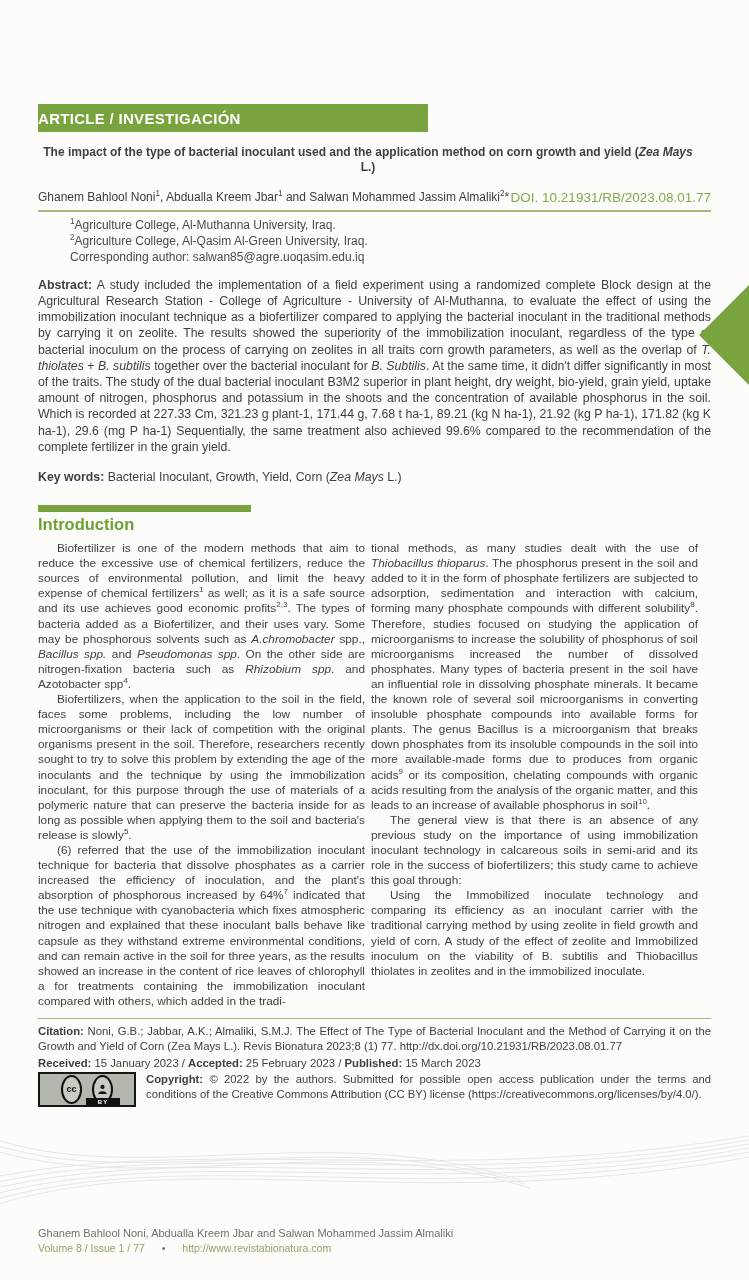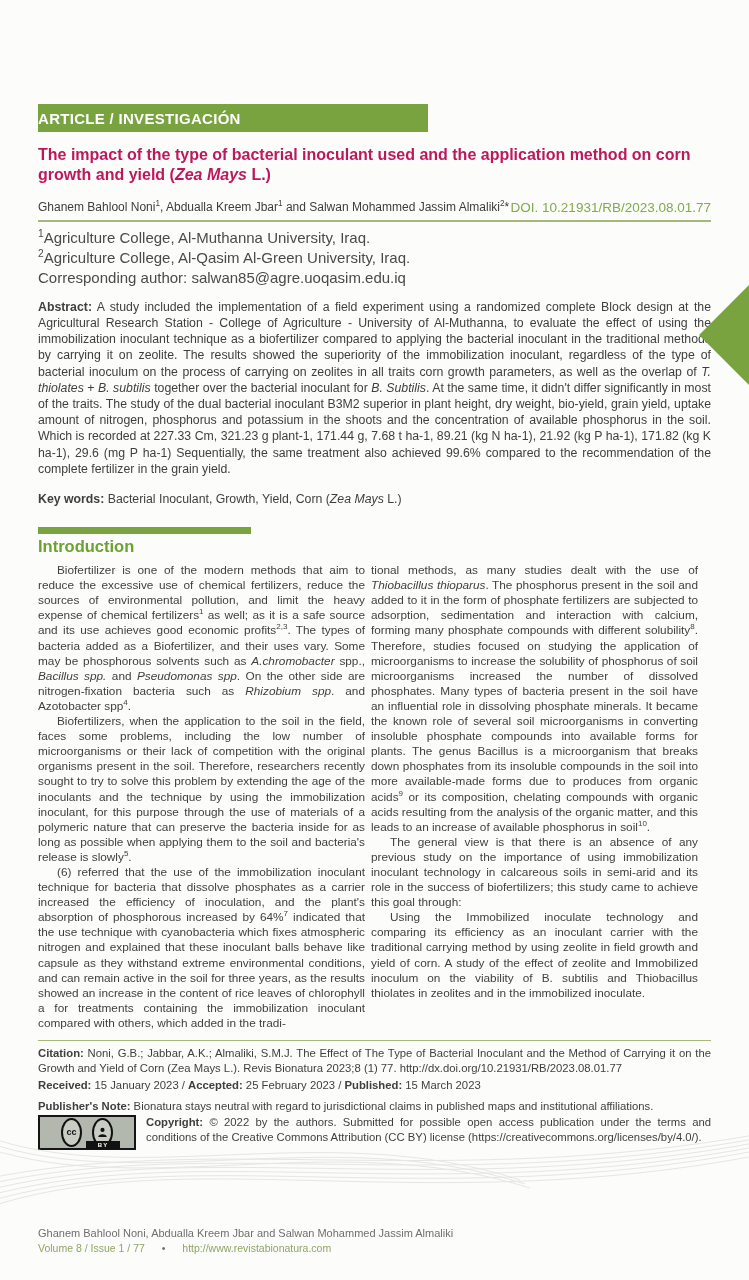--- a/index.html
+++ b/index.html
@@ -15,28 +15,29 @@
     padding:32px 38px 0 38px;
   }
   sup{font-size:68%;line-height:0;}
   .top-header{display:flex;justify-content:space-between;font-size:10.5px;color:#8fa566;}
   .banner{
     margin-top:72px;width:390px;height:28px;background:#78a33e;
     color:#ffffff;font-weight:bold;font-size:15px;letter-spacing:.3px;
     display:flex;align-items:center;padding-left:0;box-sizing:border-box;
   }
   .title{
-    margin-top:13px;color:#be185d;font-size:16px;font-weight:bold;line-height:1.26;
+    margin-top:13px;color:#404040;font-size:12px;font-weight:bold;line-height:1.26;
     width:660px;
+    text-align:center;
   }
   .byline{display:flex;justify-content:space-between;align-items:flex-start;margin-top:15px;}
   .authors{font-size:12px;color:#3d3d3d;}
   .doi{font-size:13.5px;color:#82ab4a;white-space:nowrap;}
   .rule-authors{border:none;border-top:2.5px solid #a6b97a;margin:5px 0 6px 0;}
-  .affils{font-size:15px;color:#4a4a4a;line-height:1.32;}
+  .affils{font-size:12px;color:#4a4a4a;line-height:1.32;margin-left:32px;}
   .abstract{margin-top:11px;font-size:12.3px;line-height:1.32;text-align:justify;hyphens:auto;}
   .keywords{margin-top:15px;font-size:12.3px;}
   .intro-bar{margin-top:21px;width:213px;height:7px;background:#78a33e;}
   .intro-heading{margin-top:3px;color:#6ba232;font-size:16.5px;font-weight:bold;}
   .columns{display:flex;gap:6px;margin-top:7px;}
   .col{width:327px;font-size:11.8px;line-height:1.28;text-align:justify;hyphens:auto;}
   .col p{margin:0;}
   .col p.indent{text-indent:19px;}
   .rule-cite{border:none;border-top:1.5px solid #a6b97a;margin:9px 0 5px 0;}
   .cite{font-size:11.3px;line-height:1.32;text-align:justify;}
@@ -105,21 +106,20 @@
       <p>tional methods, as many studies dealt with the use of <i>Thiobacillus thioparus</i>. The phosphorus present in the soil and added to it in the form of phosphate fertilizers are subjected to adsorption, sedimentation and interaction with calcium, forming many phosphate compounds with different solubility<sup>8</sup>. Therefore, studies focused on studying the application of microorganisms to increase the solubility of phosphorus of soil microorganisms increased the number of dissolved phosphates. Many types of bacteria present in the soil have an influential role in dissolving phosphate minerals. It became the known role of several soil microorganisms in converting insoluble phosphate compounds into available forms for plants. The genus Bacillus is a microorganism that breaks down phosphates from its insoluble compounds in the soil into more available-made forms due to produces from organic acids<sup>9</sup> or its composition, chelating compounds with organic acids resulting from the analysis of the organic matter, and this leads to an increase of available phosphorus in soil<sup>10</sup>.</p>
       <p class="indent">The general view is that there is an absence of any previous study on the importance of using immobilization inoculant technology in calcareous soils in semi-arid and its role in the success of biofertilizers; this study came to achieve this goal through:</p>
       <p class="indent">Using the Immobilized inoculate technology and comparing its efficiency as an inoculant carrier with the traditional carrying method by using zeolite in field growth and yield of corn. A study of the effect of zeolite and Immobilized inoculum on the viability of B. subtilis and Thiobacillus thiolates in zeolites and in the immobilized inoculate.</p>
     </div>
   </div>
 
   <hr class="rule-cite">
 
   <p class="cite" style="margin:0;"><b>Citation:</b> Noni, G.B.; Jabbar, A.K.; Almaliki, S.M.J. The Effect of The Type of Bacterial Inoculant and the Method of Carrying it on the Growth and Yield of Corn (Zea Mays L.). Revis Bionatura 2023;8 (1) 77. http://dx.doi.org/10.21931/RB/2023.08.01.77</p>
   <p class="dates" style="margin:3px 0 0 0;"><b>Received:</b> 15 January 2023 / <b>Accepted:</b> 25 February 2023 / <b>Published:</b> 15 March 2023</p>
-  <p class="pubnote" style="margin:9px 0 0 0;"><b>Publisher's Note:</b> Bionatura stays neutral with regard to jurisdictional claims in published maps and institutional affiliations.</p>
 
   <div class="copyright-row">
     <div class="cc-badge">
       <span class="cc-circle">cc</span>
       <span class="cc-circle">
         <svg width="13" height="13" viewBox="0 0 20 20" aria-hidden="true">
           <circle cx="10" cy="6" r="3.2" fill="#111"></circle>
           <path d="M3.5 17 C3.5 11.5 16.5 11.5 16.5 17 Z" fill="#111"></path>
         </svg>
       </span>

